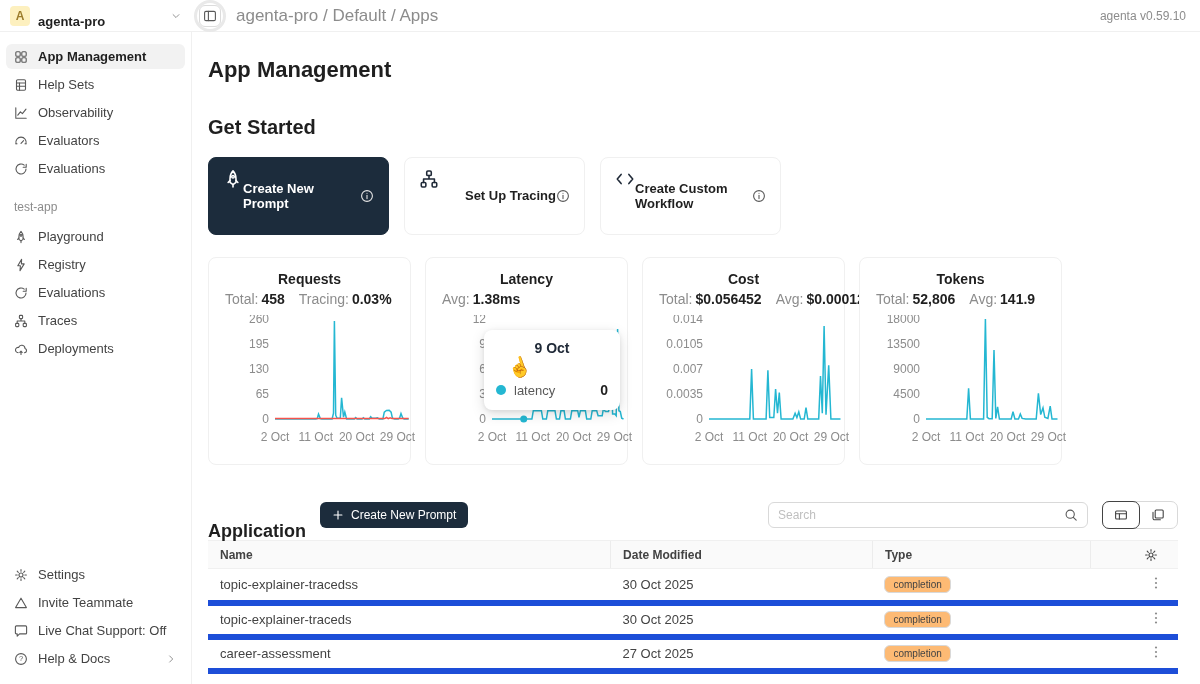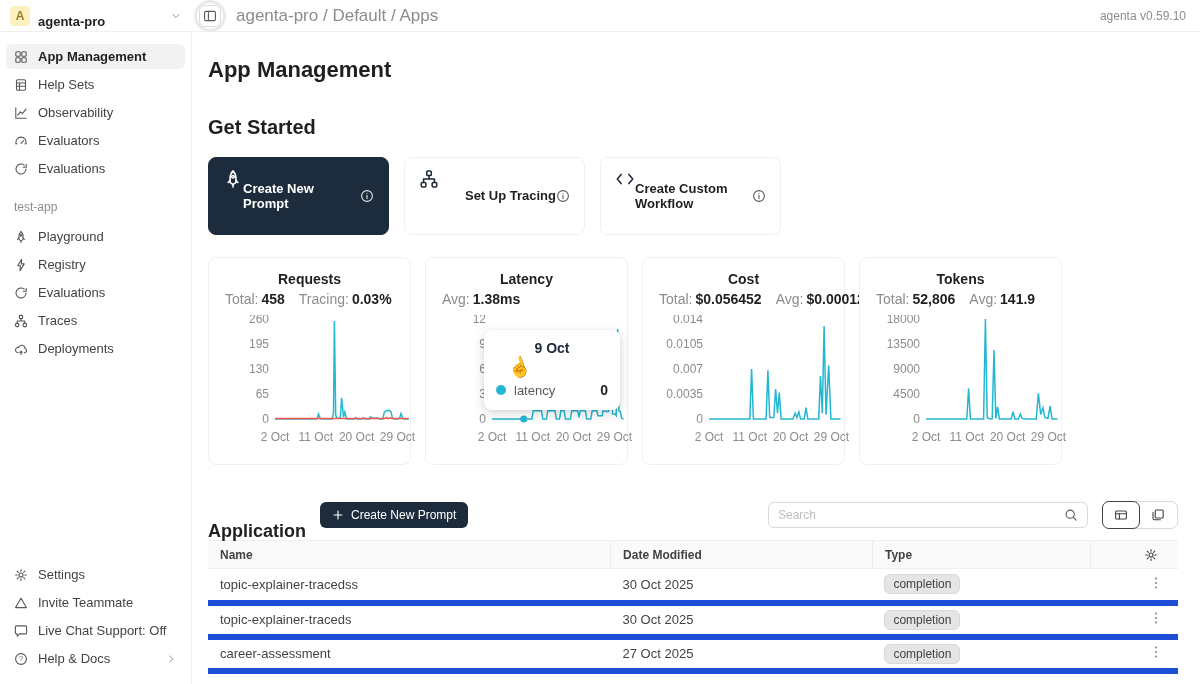--- a/index.html
+++ b/index.html
@@ -78,21 +78,21 @@
   .vt-btn.selected { border:1px solid #434343; border-radius:7px; margin:-1px; background:#fff; }
 
   
   table { width:100%; border-collapse:collapse; margin-top:11px; font-size:13px; }
   thead th { background:#fafafa; height:28px; text-align:left; font-size:12px; font-weight:600; color:#434343;
              padding:0 12px; border-top:1px solid #f0f0f0; border-bottom:1px solid #f0f0f0; }
   thead th + th { border-left:1px solid #ececec; }
   thead th.actions { text-align:right; padding-right:20px; }
   tbody td { height:34px; padding:0 12px; border-bottom:6px solid #1d4ed8; color:#434343; }
   tbody tr { cursor:pointer; }
-  .badge { display:inline-block; border:1px solid #d9d9d9; border-radius:6px; padding:2px 8px; font-size:12px; color:#434343; background:#e5e5e5; }
+  .badge { display:inline-block; border:1px solid #d9d9d9; border-radius:6px; padding:2px 8px; font-size:10px; color:#434343; background:#fdba74; }
   .dots-btn { background:none; border:none; color:#8c8c8c; font-size:14px; cursor:pointer; display:block; margin-left:auto; padding:0 8px; }
 </style>
 </head>
 <body>
 
 <header class="topbar">
   <div class="workspace">
     <span class="avatar">A</span>
     <span class="ws-name">agenta-pro</span>
     <span class="ws-chev icon" id="ws-chev">

